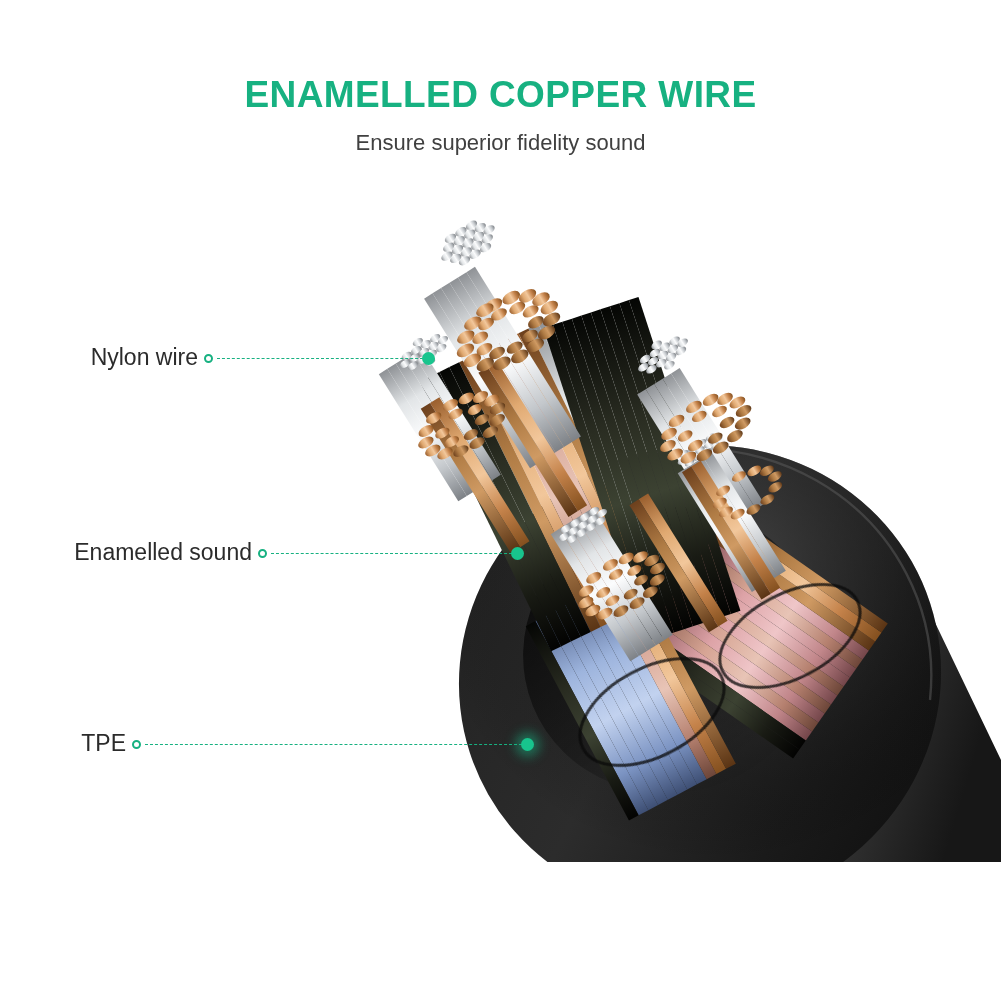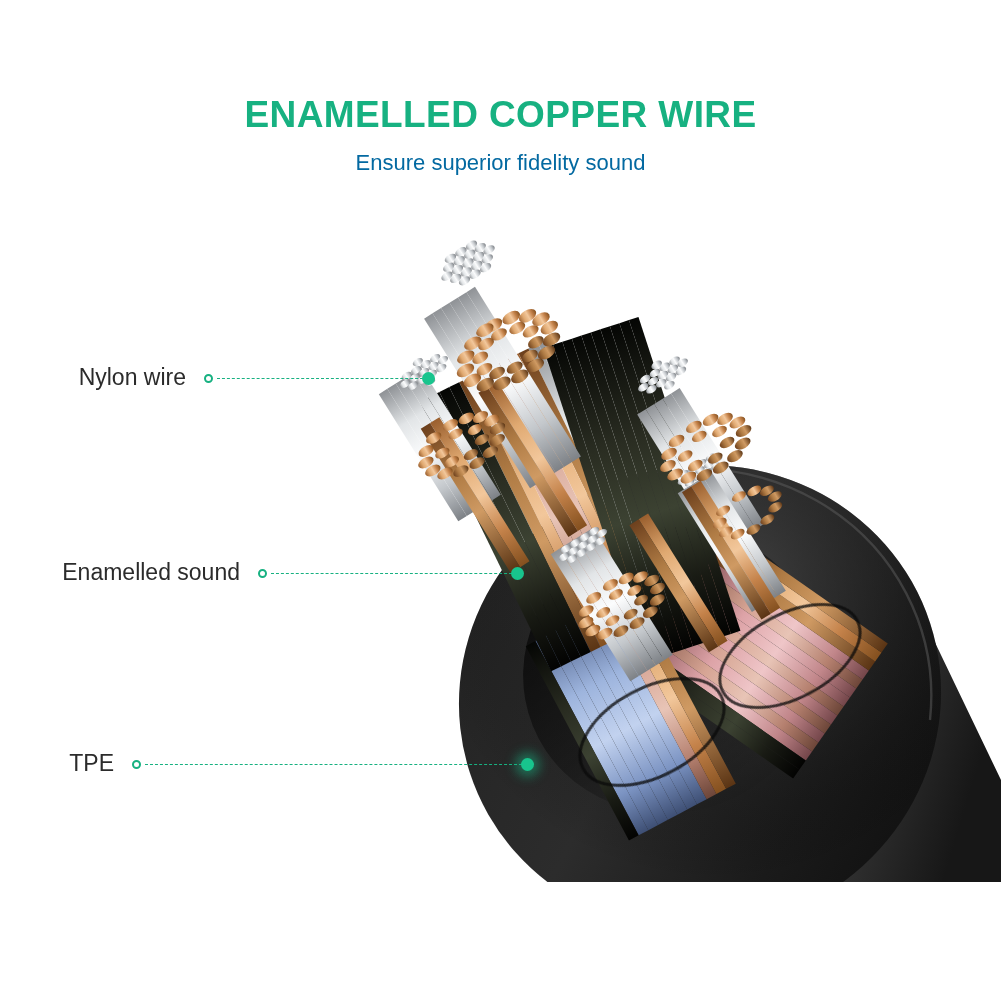--- a/index.html
+++ b/index.html
@@ -3,39 +3,39 @@
 <meta charset="utf-8">
 <style>
   html,body{margin:0;padding:0;}
   body{
     width:1001px;height:1001px;
     background:#ffffff;
     font-family:"Liberation Sans", sans-serif;
     overflow:hidden;
     position:relative;
   }
-  #stage{position:relative;width:1001px;height:862px;overflow:hidden;background:#fff;margin-top:20px;}
+  #stage{position:relative;width:1001px;height:862px;overflow:hidden;background:#fff;}
 
   
   .header{position:absolute;left:0;top:0;width:1001px;text-align:center;}
   .title{
     font-size:37px;font-weight:700;letter-spacing:0.4px;
     color:#17b181;margin:0;padding-top:76px;line-height:1.0;
     font-family:"Liberation Sans", sans-serif;
   }
   .subtitle{
-    font-size:22px;font-weight:400;color:#0369a1;
+    font-size:22px;font-weight:400;color:#404040;
     margin:0;padding-top:19px;line-height:1.0;
     font-family:"Liberation Sans", sans-serif;
   }
 
   
   .callout{position:absolute;white-space:nowrap;}
   .callout .ctext{
-    position:absolute;right:12px;bottom:-13px;
+    position:absolute;right:0;bottom:-13px;
     font-size:23px;color:#2b2b2b;font-weight:400;
     font-family:"Liberation Sans", sans-serif;
   }
   .ring{
     position:absolute;width:9px;height:9px;border-radius:50%;
     border:2px solid #17b181;background:#fff;box-sizing:border-box;
   }
   .dash{
     position:absolute;height:0;border-top:1.4px dashed #17b181;
   }

